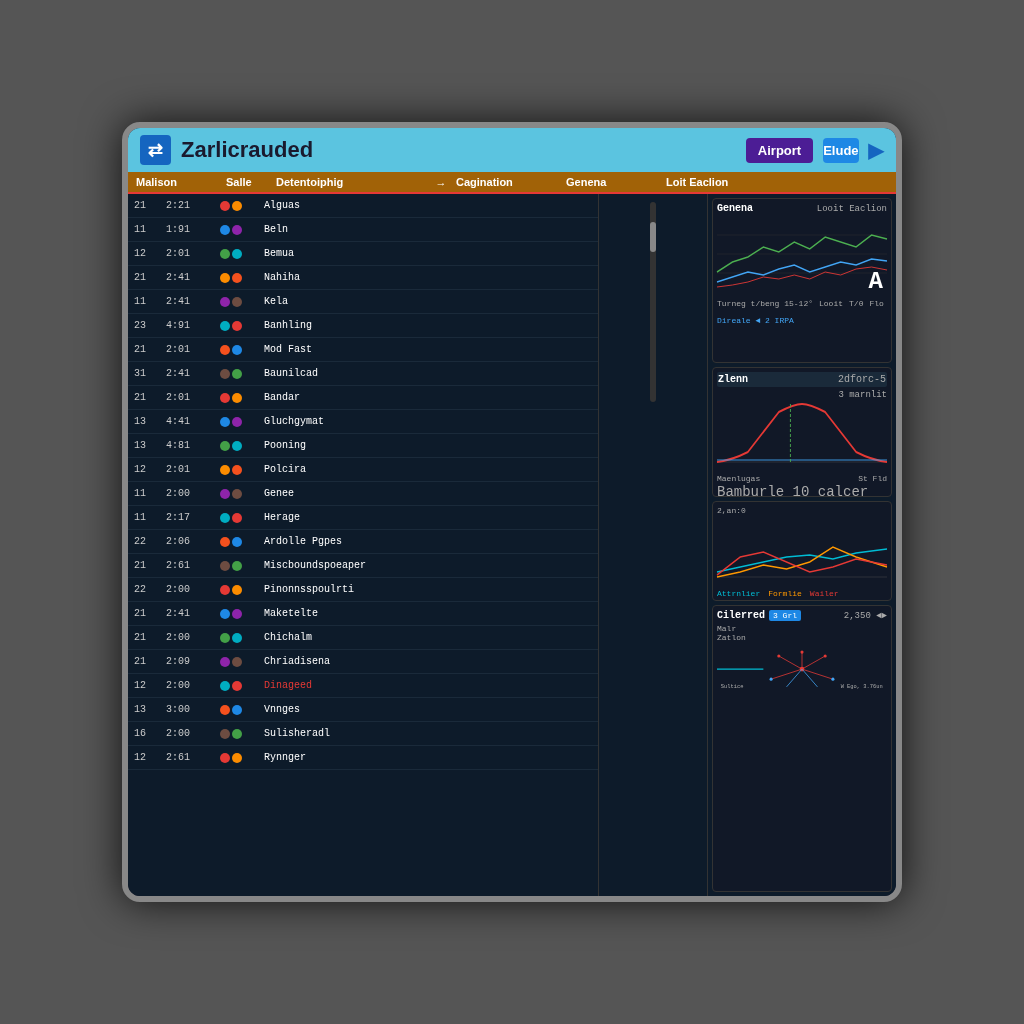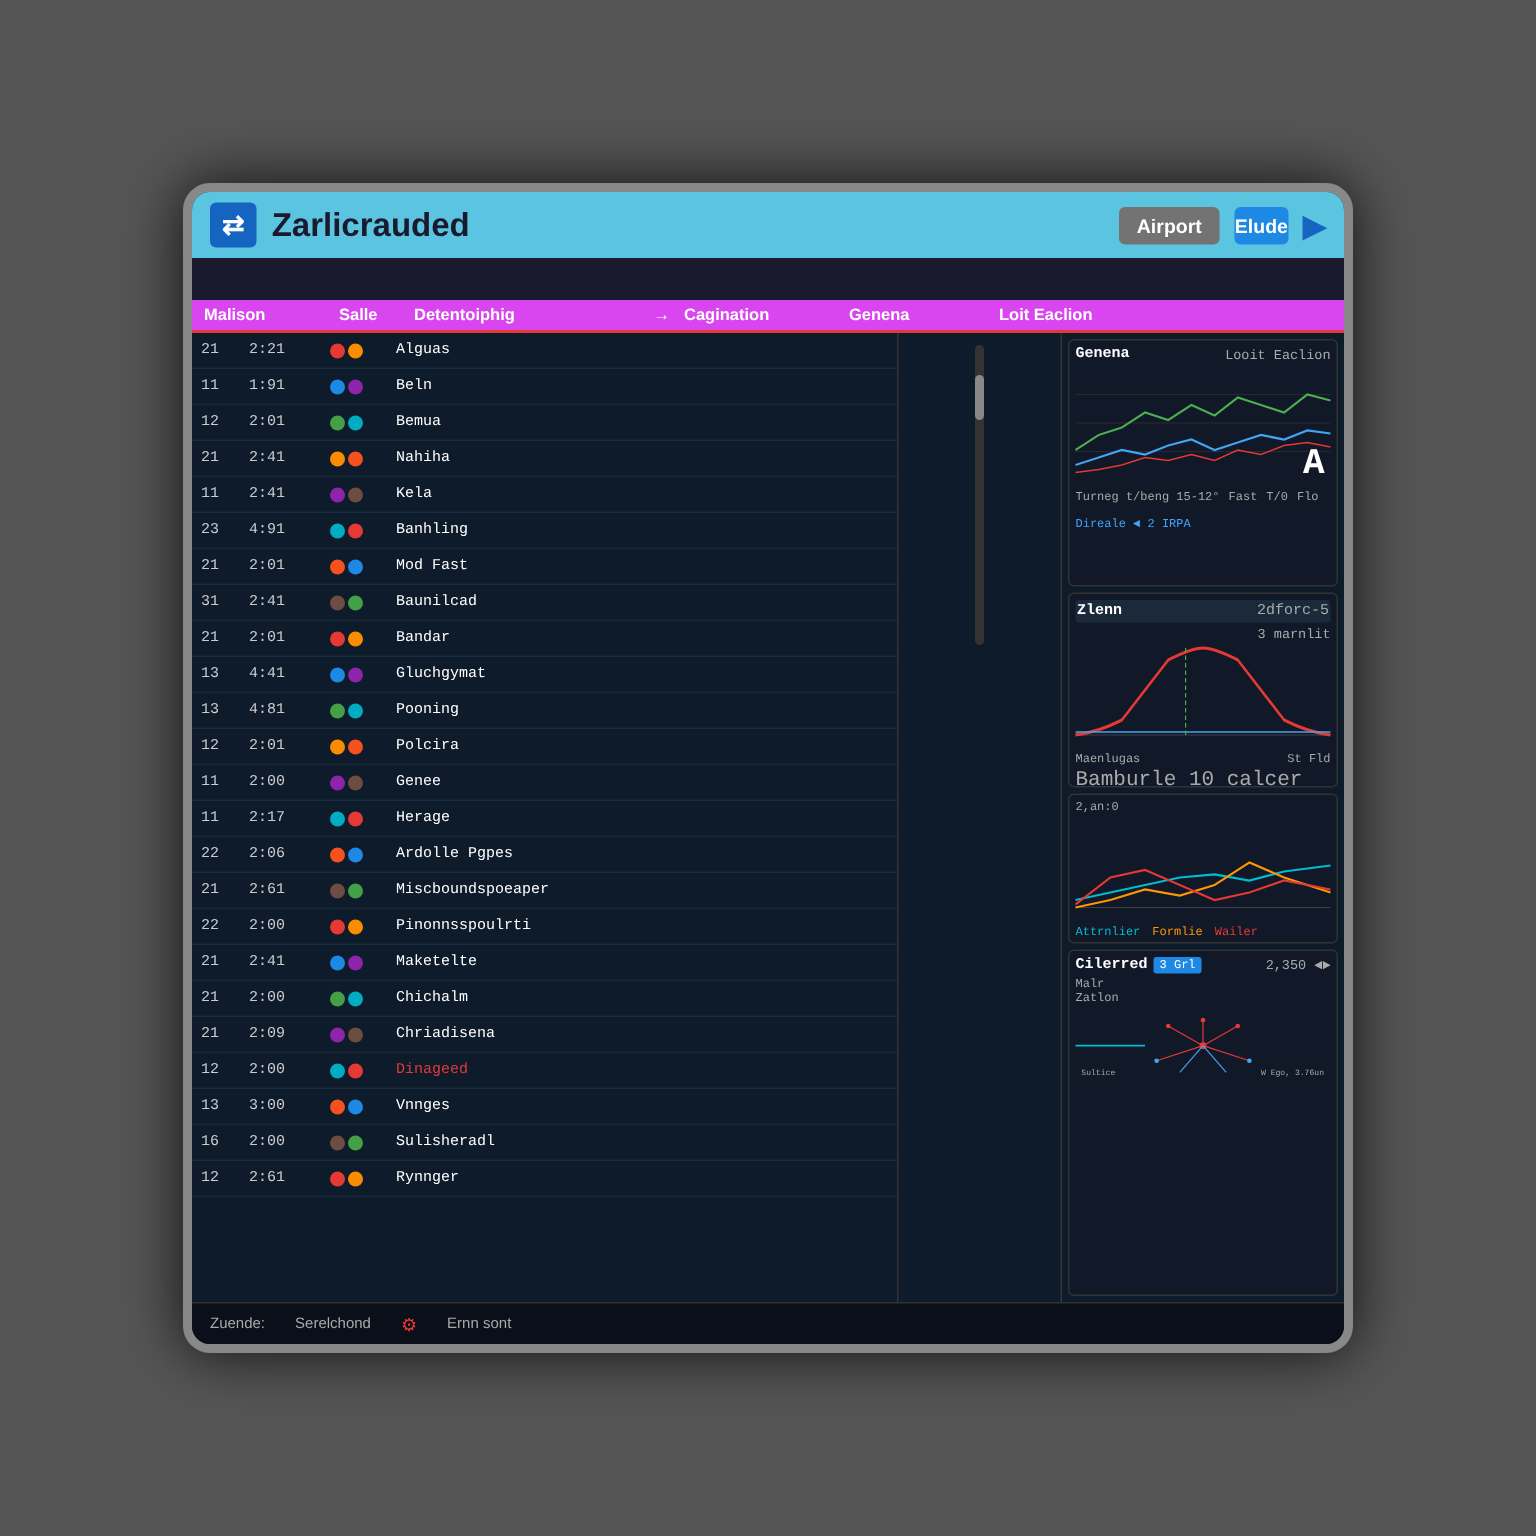--- a/index.html
+++ b/index.html
@@ -39,21 +39,21 @@
       padding: 4px 8px;
       border-radius: 4px;
     }
     .header-title {
       color: #1a1a2e;
       font-size: 22px;
       font-weight: bold;
       flex: 1;
     }
     .header-btn-airport {
-      background: #737373;
+      background: #4c1d95;
       color: white;
       font-size: 13px;
       font-weight: bold;
       padding: 5px 12px;
       border-radius: 4px;
     }
     .header-btn-elude {
       background: #1e88e5;
       color: white;
       font-size: 13px;
@@ -61,25 +61,24 @@
       padding: 5px 0;
       border-radius: 4px;
     }
     .header-arrow {
       color: #1565c0;
       font-size: 20px;
       font-weight: bold;
     }
     
     .col-headers {
-      background: #d946ef;
+      background: #a16207;
       display: flex;
       padding: 4px 8px;
       border-bottom: 2px solid #e53935;
-      margin-top: 28px;
     }
     .col-h {
       color: white;
       font-size: 11px;
       font-weight: bold;
     }
     .col-maison { width: 90px; }
     .col-salle { width: 50px; }
     .col-det { width: 150px; }
     .col-arrow { width: 30px; text-align: center; color: white; }
@@ -521,21 +520,21 @@
             <polyline points="0,55 20,45 40,40 60,30 80,35 100,25 120,32 140,20 160,25 180,30 200,18 220,22" fill="none" stroke="#4caf50" stroke-width="1.5"></polyline>
 
             <polyline points="0,65 20,60 40,55 60,58 80,52 100,48 120,55 140,50 160,45 180,48 200,42 220,44" fill="none" stroke="#42a5f5" stroke-width="1.5"></polyline>
 
             <polyline points="0,70 20,68 40,65 60,60 80,62 100,58 120,62 140,55 160,58 180,52 200,50 220,53" fill="none" stroke="#e53935" stroke-width="1"></polyline>
           </svg>
           <div class="big-a">A</div>
         </div>
         <div class="chart-info-row">
           <span class="chart-info-item">Turneg t/beng 15-12°</span>
-          <span class="chart-info-item">Fast</span>
+          <span class="chart-info-item">Looit</span>
           <span class="chart-info-item">T/0</span>
           <span class="chart-info-item">Flo</span>
         </div>
         <div style="margin-top:2px;">
           <span class="chart-info-item blue">Direale ◄ 2  IRPA</span>
         </div>
       </div>
 
       <div class="chart-section" style="height:130px;">
         <div class="zlenn-header">
@@ -605,20 +604,14 @@
 
           <line x1="0" y1="27" x2="60" y2="27" stroke="#00bcd4" stroke-width="1.5"></line>
           <text x="5" y="52" fill="#aaa" font-size="7">Sultice</text>
           <text x="160" y="52" fill="#aaa" font-size="7">W Ego, 3.76un</text>
         </svg>
       </div>
 
     </div>
   </div>
 
-  <div class="footer">
-    <span class="footer-text">Zuende:</span>
-    <span class="footer-text">Serelchond</span>
-    <span class="footer-icon">⚙</span>
-    <span class="footer-text">Ernn sont</span>
-  </div>
 
 </div>
 
 </body></html>

